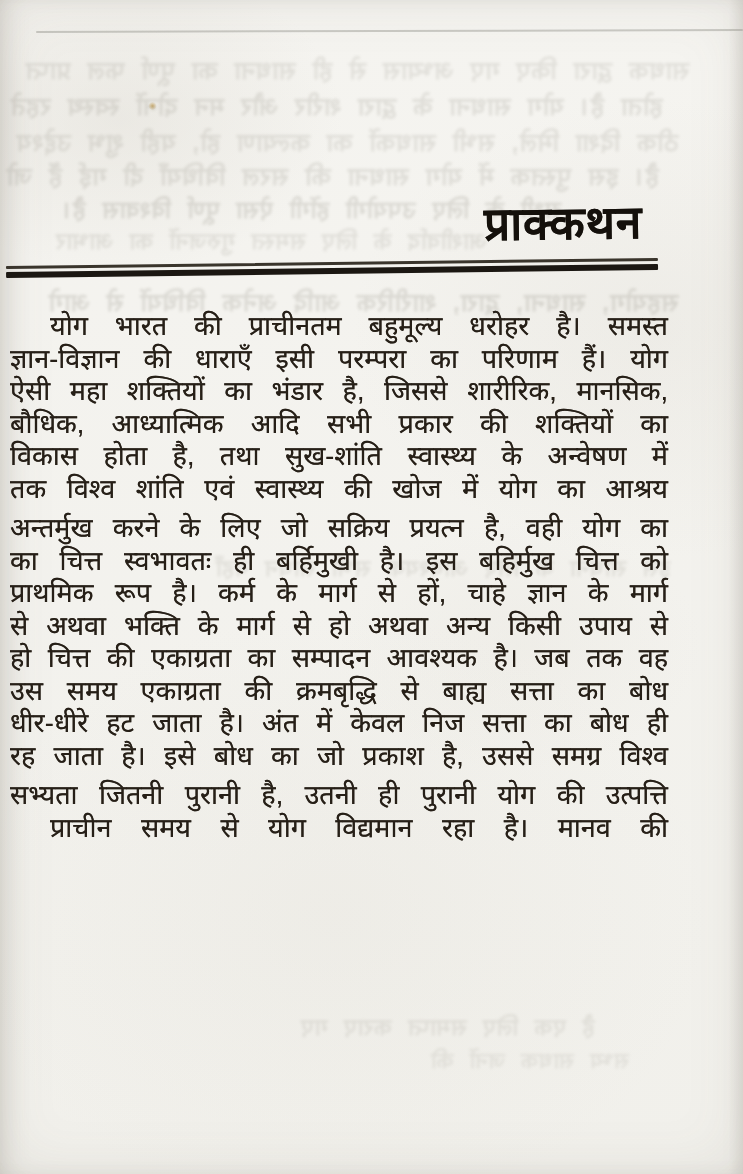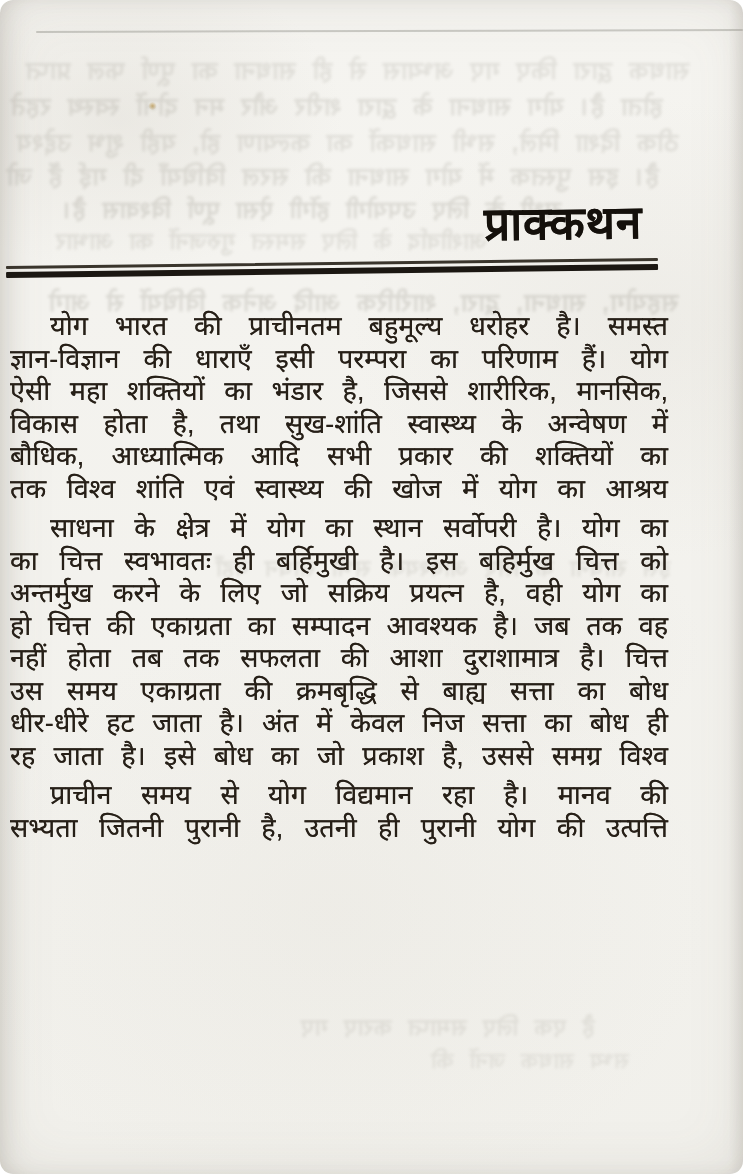--- a/index.html
+++ b/index.html
@@ -12,21 +12,20 @@
     background:
       radial-gradient(ellipse 320px 220px at 16% 10%, rgba(208,204,194,0.28), transparent 70%),
       radial-gradient(ellipse 420px 320px at 88% 28%, rgba(212,208,198,0.20), transparent 72%),
       radial-gradient(ellipse 520px 420px at 45% 78%, rgba(216,212,202,0.16), transparent 72%),
       radial-gradient(ellipse 260px 180px at 70% 55%, rgba(222,218,208,0.18), transparent 70%),
       linear-gradient(#f5f4f0, #f1f0eb);
     box-shadow:
       inset 0 0 60px rgba(95,88,75,0.10),
       inset 16px 0 28px -16px rgba(95,88,75,0.26),
       inset -10px 0 22px -12px rgba(120,113,98,0.18);
-    border-radius: 13px;
   }
 
   
   .top-rule {
     position: absolute;
     left: 36px; top: 30px;
     width: 707px; height: 2px;
     background: rgba(110,108,100,0.32);
     border-radius: 2px;
     transform: rotate(-0.15deg);
@@ -131,32 +130,32 @@
   <div class="rule-wrap">
     <div class="rule-thin"></div>
     <div class="rule-thick"></div>
   </div>
 
   <div id="body" class="body">
       <div class="para">
         <div class="line indent">योग भारत की प्राचीनतम बहुमूल्य धरोहर है। समस्त</div>
         <div class="line">ज्ञान-विज्ञान की धाराएँ इसी परम्परा का परिणाम हैं। योग</div>
         <div class="line">ऐसी महा शक्तियों का भंडार है, जिससे शारीरिक, मानसिक,</div>
+        <div class="line">बौधिक, आध्यात्मिक आदि सभी प्रकार की शक्तियों का</div>
         <div class="line">विकास होता है, तथा सुख-शांति स्वास्थ्य के अन्वेषण में</div>
-        <div class="line">बौधिक, आध्यात्मिक आदि सभी प्रकार की शक्तियों का</div>
         <div class="line">तक विश्व शांति एवं स्वास्थ्य की खोज में योग का आश्रय</div>
       </div>
       <div class="para">
-        <div class="line indent">साधना के क्षेत्र में योग का स्थान सर्वोपरी है। योग का</div>
+        <div class="line">अन्तर्मुख करने के लिए जो सक्रिय प्रयत्न है, वही योग का</div>
         <div class="line">का चित्त स्वभावतः ही बर्हिमुखी है। इस बहिर्मुख चित्त को</div>
-        <div class="line">अन्तर्मुख करने के लिए जो सक्रिय प्रयत्न है, वही योग का</div>
+        <div class="line">प्राथमिक रूप है। कर्म के मार्ग से हों, चाहे ज्ञान के मार्ग</div>
+        <div class="line">से अथवा भक्ति के मार्ग से हो अथवा अन्य किसी उपाय से</div>
         <div class="line">हो चित्त की एकाग्रता का सम्पादन आवश्यक है। जब तक वह</div>
-        <div class="line">नहीं होता तब तक सफलता की आशा दुराशामात्र है। चित्त</div>
         <div class="line">उस समय एकाग्रता की क्रमबृद्धि से बाह्य सत्ता का बोध</div>
         <div class="line">धीर-धीरे हट जाता है। अंत में केवल निज सत्ता का बोध ही</div>
         <div class="line">रह जाता है। इसे बोध का जो प्रकाश है, उससे समग्र विश्व</div>
       </div>
       <div class="para">
+        <div class="line">सभ्यता जितनी पुरानी है, उतनी ही पुरानी योग की उत्पत्ति</div>
         <div class="line indent">प्राचीन समय से योग विद्यमान रहा है। मानव की</div>
-        <div class="line">सभ्यता जितनी पुरानी है, उतनी ही पुरानी योग की उत्पत्ति</div>
       </div>
     </div>
 </div>
 
 </body></html>

